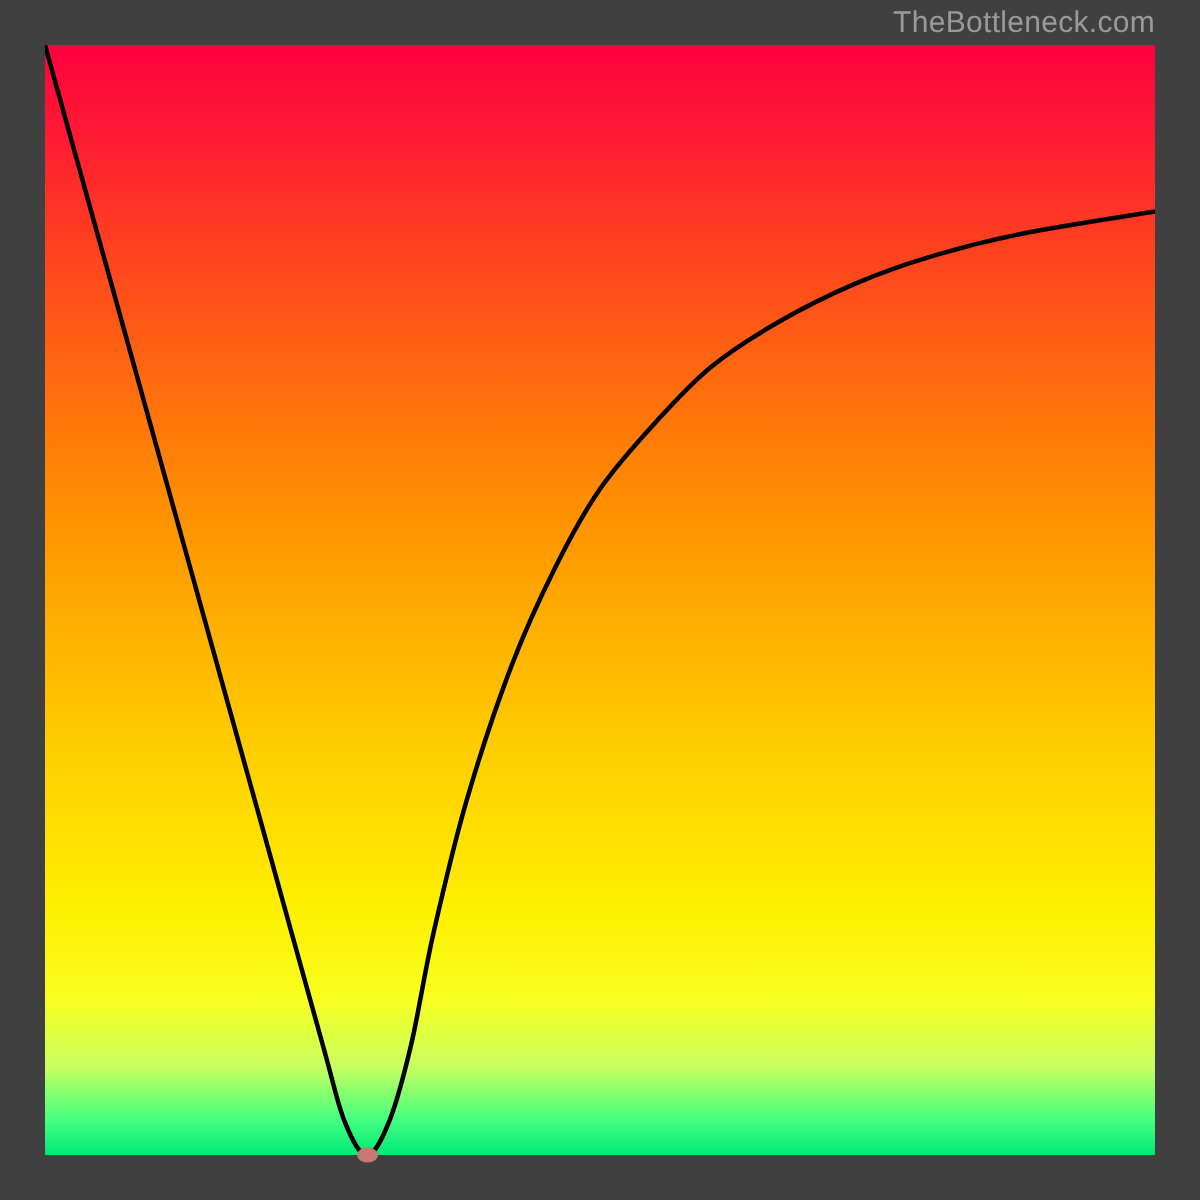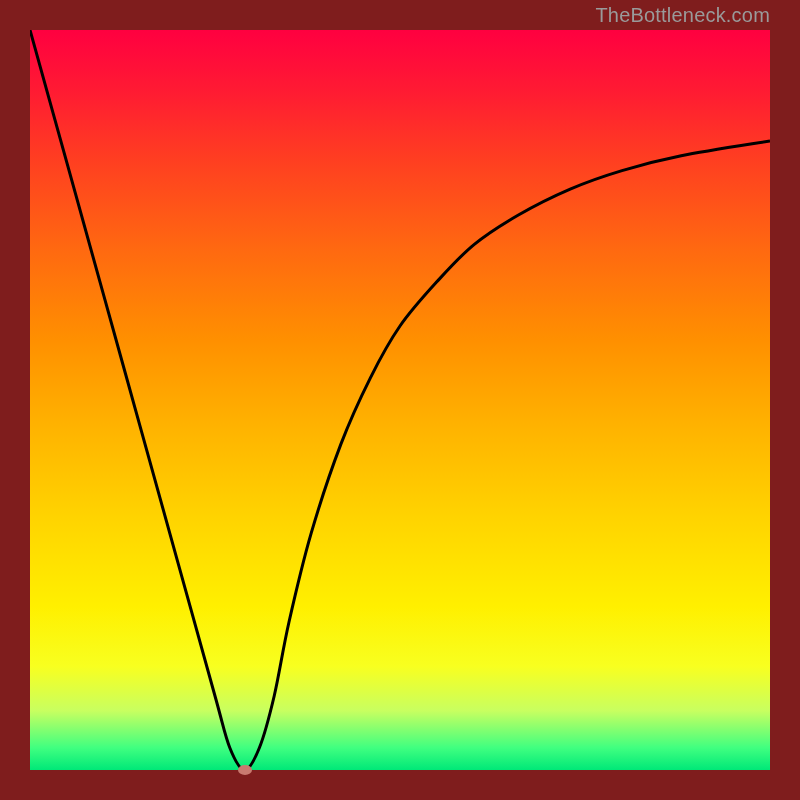--- a/index.html
+++ b/index.html
@@ -8,21 +8,21 @@
     width: 800px;
     height: 800px;
     overflow: hidden;
     background: #000;
     font-family: Arial, Helvetica, sans-serif;
   }
   .frame {
     position: relative;
     width: 800px;
     height: 800px;
-    background: #7f1d1d;
+    background: #404040;
   }
   .plot-area {
     position: absolute;
     left: 30px;
     top: 30px;
     width: 740px;
     height: 740px;
     background: linear-gradient(to bottom,
       #ff0040 0%,
       #ff1a33 8%,

